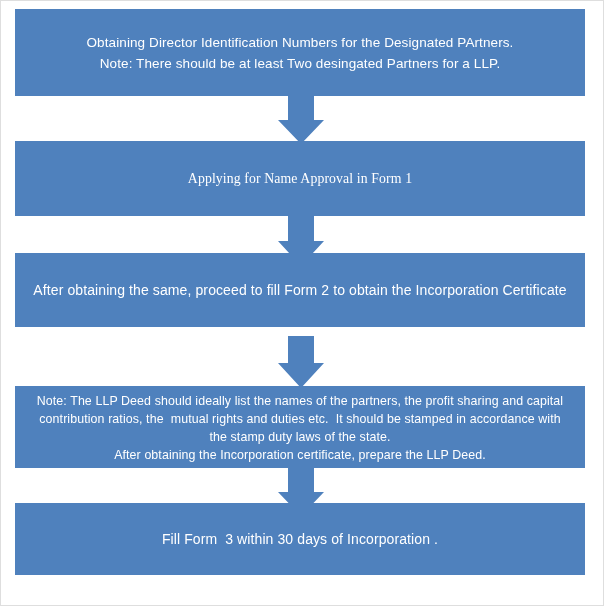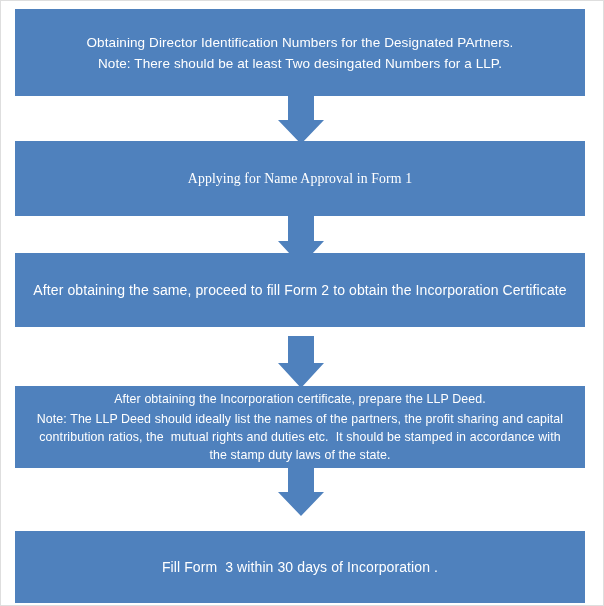--- a/index.html
+++ b/index.html
@@ -46,21 +46,21 @@
     line-height: 21px;
     letter-spacing: 0.1px;
     white-space: pre-wrap;
   }
 
   
   #box-1 { top: 8px;   height: 87px; }
   #box-2 { top: 140px; height: 75px; font-family: Liberation Serif, serif; }
   #box-3 { top: 252px; height: 74px; }
   #box-4 { top: 385px; height: 82px; padding: 3px 16px; }
-  #box-5 { top: 530px; height: 72px; }
+  #box-5 { top: 502px; height: 72px; }
 
   
   #box-4 .line {
     font-size: 12.4px;
     line-height: 18px;
   }
   #box-4 .line.note-line {
     margin-top: 2px;
   }
 
@@ -90,21 +90,21 @@
   #arrow-3 { top: 335px; height: 52px; }
   #arrow-4 { top: 465px; height: 50px; }
 </style>
 </head>
 <body>
 
 <div id="flowchart-canvas">
 
   <div class="flow-box" id="box-1">
     <span class="line">Obtaining Director Identification Numbers for the Designated PArtners.</span>
-    <span class="line">Note: There should be at least Two desingated Numbers for a LLP.</span>
+    <span class="line">Note: There should be at least Two desingated Partners for a LLP.</span>
   </div>
 
   <div class="flow-arrow" id="arrow-1">
     <svg viewBox="0 0 46 50" preserveAspectRatio="none" aria-hidden="true">
       <polygon points="10,0 36,0 36,26 46,26 23,50 0,26 10,26" fill="#4f81bd"></polygon>
     </svg>
   </div>
 
   <div class="flow-box" id="box-2">
     <span class="line">Applying for Name Approval in Form 1</span>
@@ -120,22 +120,22 @@
     <span class="line">After obtaining the same, proceed to fill Form 2 to obtain the Incorporation Certificate</span>
   </div>
 
   <div class="flow-arrow" id="arrow-3">
     <svg viewBox="0 0 46 52" preserveAspectRatio="none" aria-hidden="true">
       <polygon points="10,0 36,0 36,27 46,27 23,52 0,27 10,27" fill="#4f81bd"></polygon>
     </svg>
   </div>
 
   <div class="flow-box" id="box-4">
+    <span class="line note-line">Note: The LLP Deed should ideally list the names of the partners, the profit sharing and capital contribution ratios, the  mutual rights and duties etc.  It should be stamped in accordance with the stamp duty laws of the state.</span>
     <span class="line">After obtaining the Incorporation certificate, prepare the LLP Deed.</span>
-    <span class="line note-line">Note: The LLP Deed should ideally list the names of the partners, the profit sharing and capital contribution ratios, the  mutual rights and duties etc.  It should be stamped in accordance with the stamp duty laws of the state.</span>
   </div>
 
   <div class="flow-arrow" id="arrow-4">
     <svg viewBox="0 0 46 50" preserveAspectRatio="none" aria-hidden="true">
       <polygon points="10,0 36,0 36,26 46,26 23,50 0,26 10,26" fill="#4f81bd"></polygon>
     </svg>
   </div>
 
   <div class="flow-box" id="box-5">
     <span class="line">Fill Form  3 within 30 days of Incorporation .</span>

